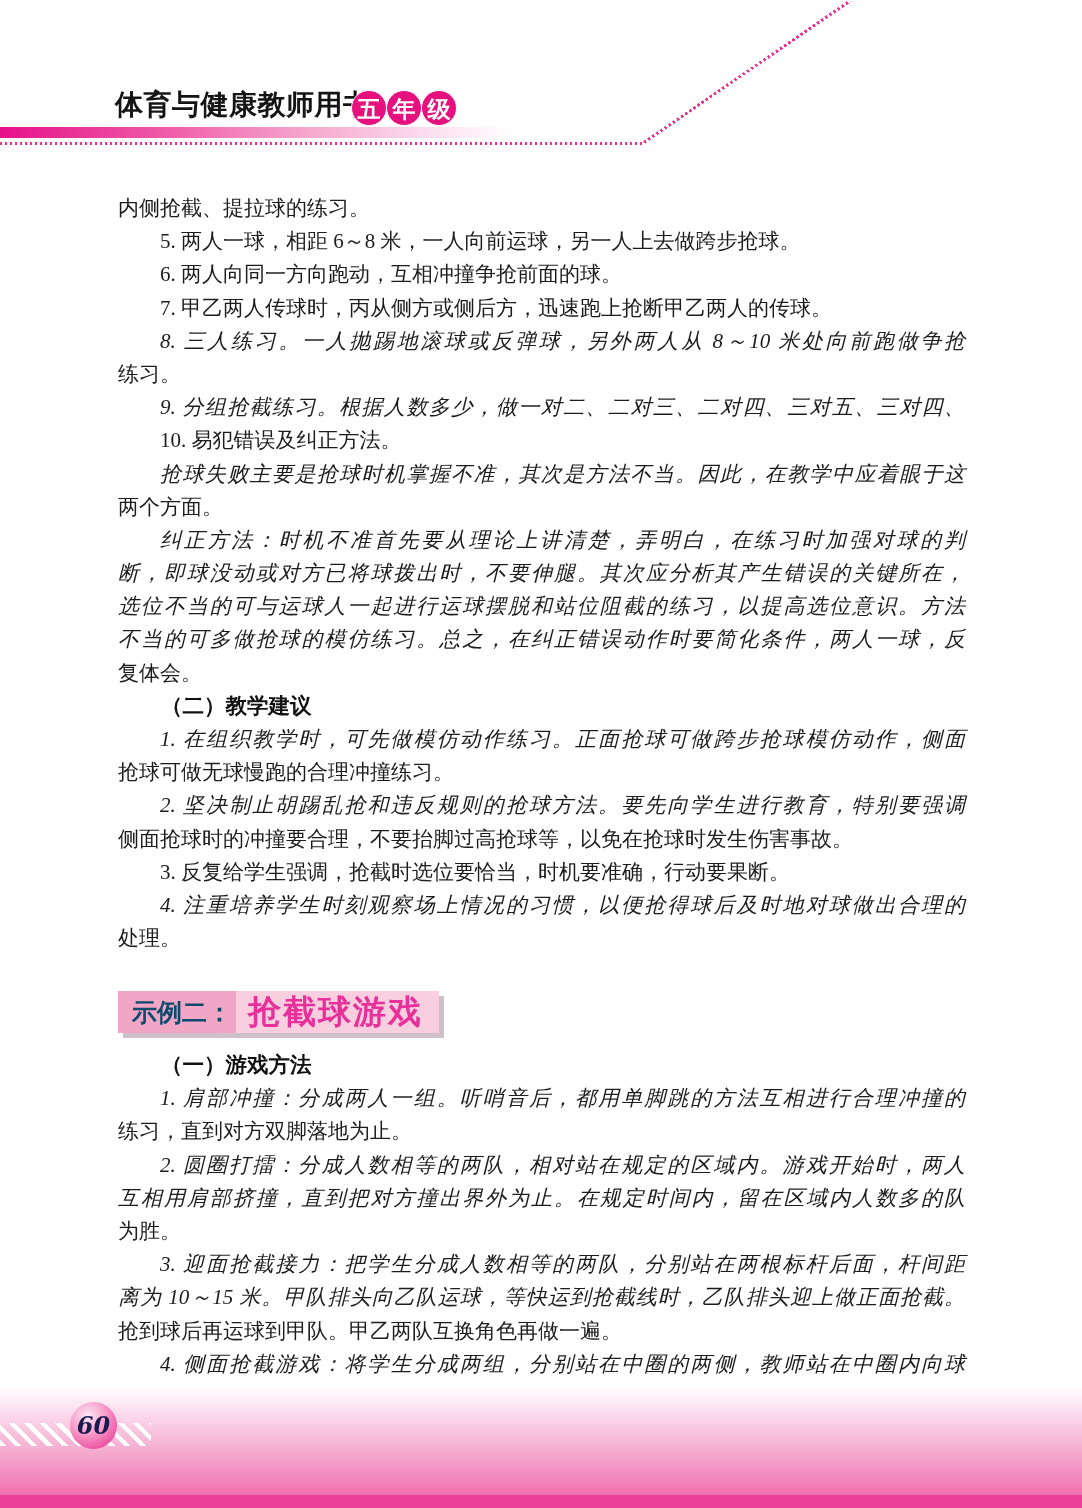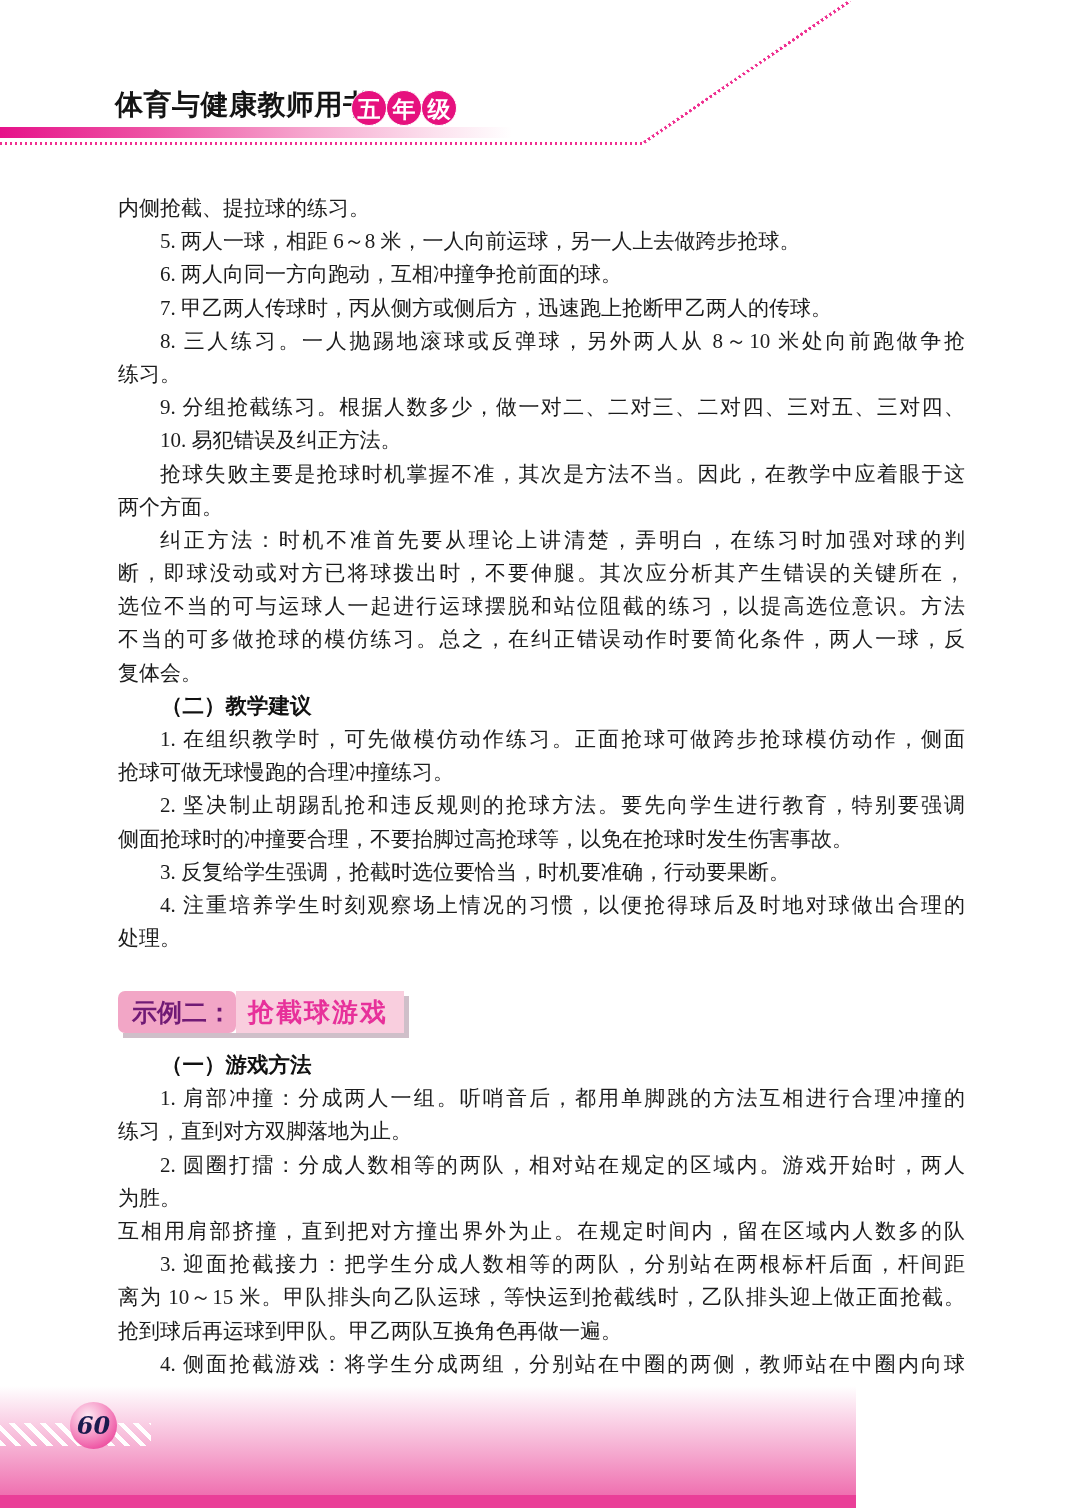--- a/index.html
+++ b/index.html
@@ -39,43 +39,43 @@
   
   .textblock{
     position:absolute;left:118px;width:847px;
     font-size:21px;line-height:33.2px;color:#1c1c1c;
   }
   #textblock-a{top:192px;}
   #textblock-b{top:1049px;}
   .line{height:33.2px;white-space:nowrap;}
   .line.indent{text-indent:2em;}
   .line.stretch{
-    white-space:normal;text-align:justify;text-align-last:justify;
+    white-space:normal;text-align:justify;text-align-last:justify;font-style:italic;
   }
   .line.bold{
     font-family:Liberation Serif, serif;
     font-weight:700;font-size:21.5px;color:#111111;
   }
   
   .section-label{
     position:absolute;left:118px;top:991px;height:42px;display:flex;
     box-shadow:5px 5px 0 #cfbfc9;
     font-family:"Liberation Sans","DejaVu Sans",sans-serif;font-weight:700;
   }
   .section-label .prefix{
-    background:#f2a6c6;color:#701a75;font-size:25px;line-height:42px;
-    padding:0 4px 0 14px;white-space:nowrap;border-radius:7px;
+    background:#f2a6c6;color:#0c4a6e;font-size:25px;line-height:42px;
+    padding:0 4px 0 14px;white-space:nowrap;
   }
   .section-label .title{
-    background:#f9cede;color:#e7309a;font-size:26px;line-height:42px;
+    background:#f9cede;color:#e7309a;font-size:33px;line-height:42px;
     padding:0 16px 16px 12px;white-space:nowrap;letter-spacing:2px;
   }
   
   .footer{
-    position:absolute;left:0;top:1386px;width:856px;height:122px;
+    position:absolute;left:0;top:1386px;width:1082px;height:122px;
     background:linear-gradient(to bottom,#ffffff 0%,#fbdcec 22%,#f5a9cf 55%,#ef6cae 92%,#ee62a9 100%);
   }
   .footer-strip{
     position:absolute;left:0;bottom:0;width:100%;height:13px;background:#ea3f98;
   }
   .stripe-band{
     position:absolute;left:0;top:37px;width:151px;height:23px;
     background:repeating-linear-gradient(45deg,#ffffff 0 4.5px,rgba(255,255,255,0) 4.5px 11px);
   }
   .page-ball{
@@ -132,22 +132,22 @@
 <div class="section-label">
   <span class="prefix">示例二：</span>
   <span class="title">抢截球游戏</span>
 </div>
 
 <div class="textblock" id="textblock-b">
     <div class="line indent bold">（一）游戏方法</div>
     <div class="line indent stretch">1. 肩部冲撞：分成两人一组。听哨音后，都用单脚跳的方法互相进行合理冲撞的</div>
     <div class="line">练习，直到对方双脚落地为止。</div>
     <div class="line indent stretch">2. 圆圈打擂：分成人数相等的两队，相对站在规定的区域内。游戏开始时，两人</div>
+    <div class="line stretch">互相用肩部挤撞，直到把对方撞出界外为止。在规定时间内，留在区域内人数多的队</div>
     <div class="line">为胜。</div>
-    <div class="line stretch">互相用肩部挤撞，直到把对方撞出界外为止。在规定时间内，留在区域内人数多的队</div>
     <div class="line indent stretch">3. 迎面抢截接力：把学生分成人数相等的两队，分别站在两根标杆后面，杆间距</div>
     <div class="line stretch">离为 10～15 米。甲队排头向乙队运球，等快运到抢截线时，乙队排头迎上做正面抢截。</div>
     <div class="line">抢到球后再运球到甲队。甲乙两队互换角色再做一遍。</div>
     <div class="line indent stretch">4. 侧面抢截游戏：将学生分成两组，分别站在中圈的两侧，教师站在中圈内向球</div>
   </div>
 
 <div class="footer">
   <div class="stripe-band"></div>
   <div class="page-ball">
     <span>60</span>

